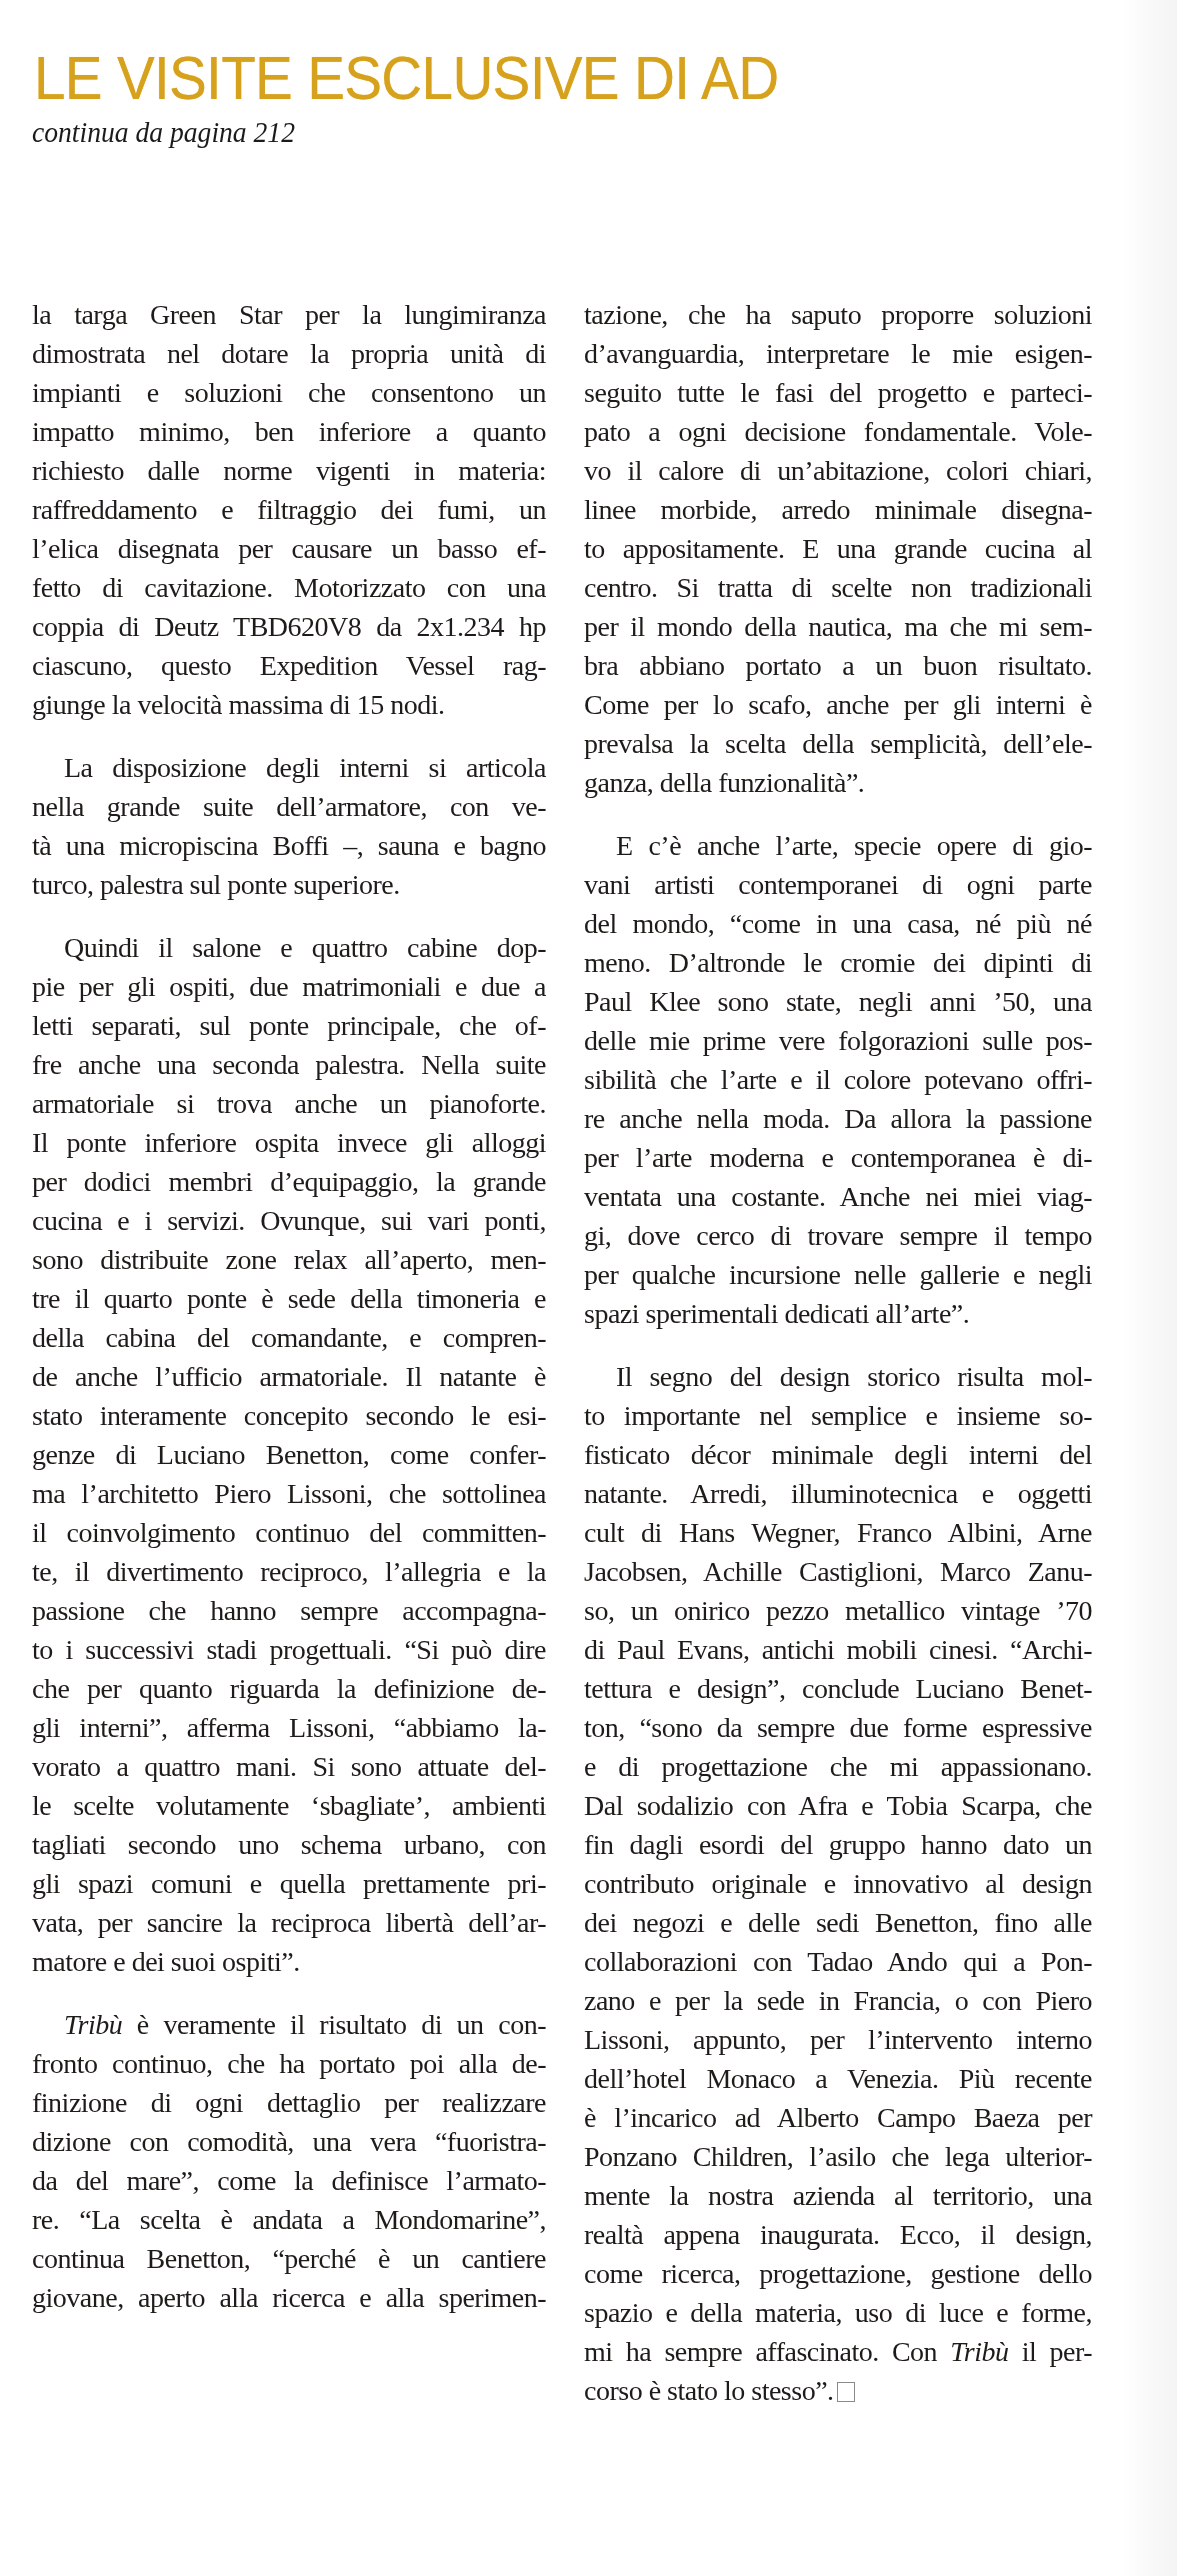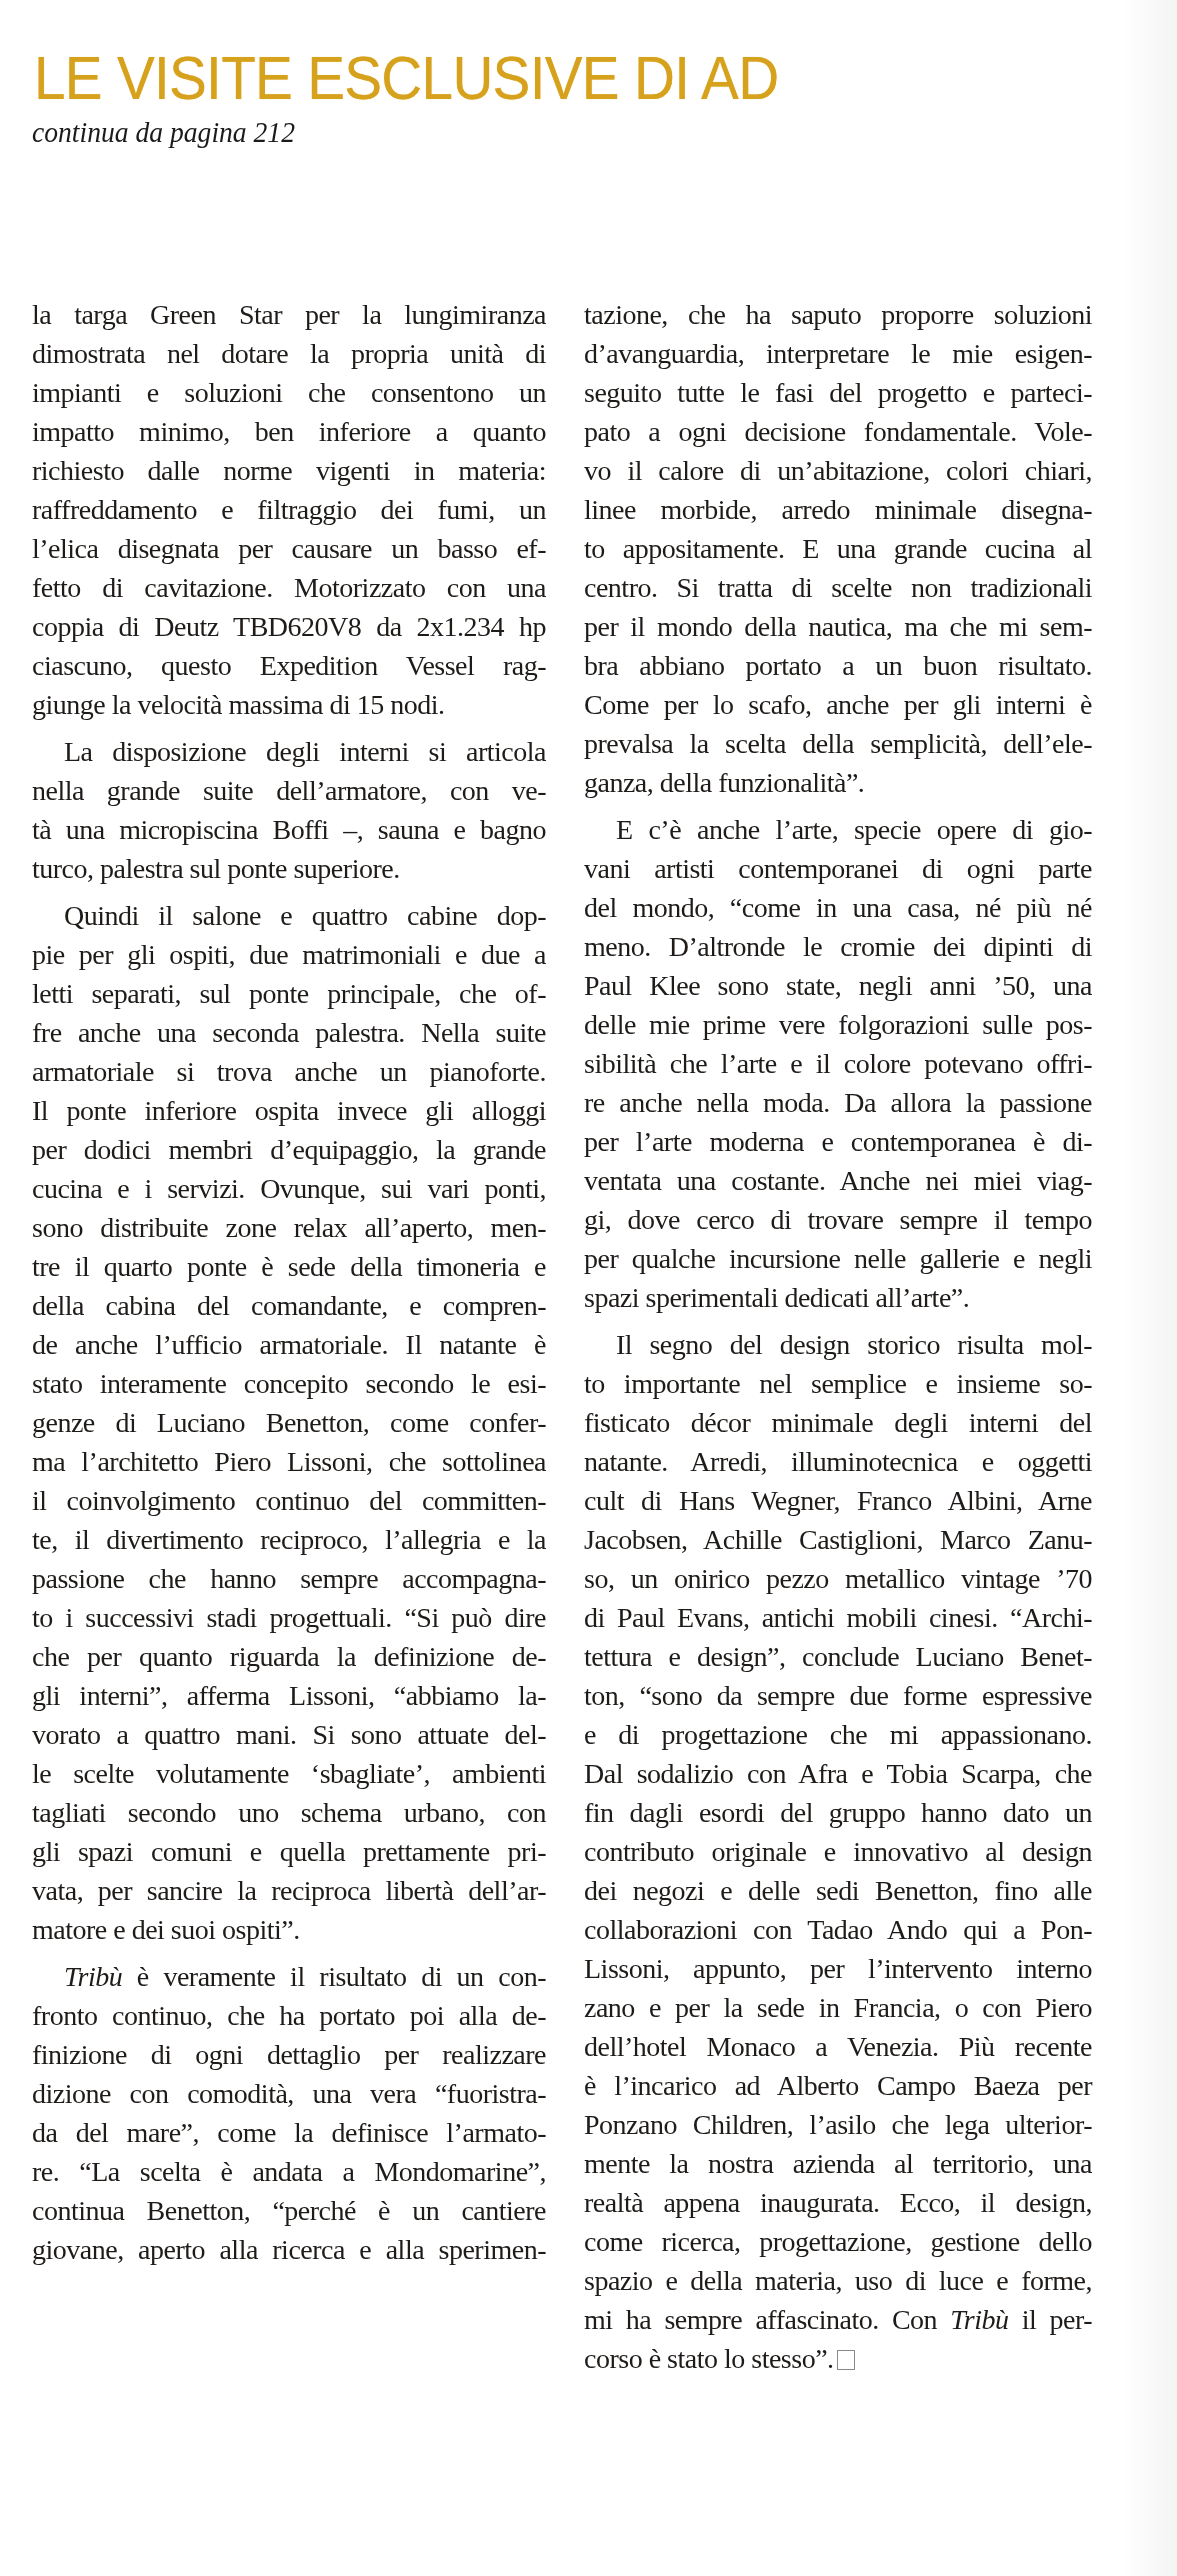--- a/index.html
+++ b/index.html
@@ -34,21 +34,21 @@
   .col-left { left: 32px; width: 514px; }
   .col-right { left: 584px; width: 508px; }
   .line {
     display: block; height: 39px; line-height: 39px;
     font-size: 28px; text-align: justify; text-align-last: justify;
     white-space: nowrap; overflow: visible;
     letter-spacing: -0.5px;
   }
   .line.last { text-align-last: left; }
   .line.indent { padding-left: 32px; }
-  .line.pstart { margin-top: 8px; }
+  .line.pstart { margin-top: 24px; }
   .line .it { font-style: italic; }
   .end-mark {
     display: inline-block; width: 16px; height: 17.6px;
     border: 1.2px solid #8a8a8a; vertical-align: -1.6px; margin-left: 3.2px;
     background: #fff;
   }
 </style>
 </head>
 <body>
 
@@ -145,22 +145,22 @@
     <div class="line"><span>so, un onirico pezzo metallico vintage ’70</span></div>
     <div class="line"><span>di Paul Evans, antichi mobili cinesi. “Archi-</span></div>
     <div class="line"><span>tettura e design”, conclude Luciano Benet-</span></div>
     <div class="line"><span>ton, “sono da sempre due forme espressive</span></div>
     <div class="line"><span>e di progettazione che mi appassionano.</span></div>
     <div class="line"><span>Dal sodalizio con Afra e Tobia Scarpa, che</span></div>
     <div class="line"><span>fin dagli esordi del gruppo hanno dato un</span></div>
     <div class="line"><span>contributo originale e innovativo al design</span></div>
     <div class="line"><span>dei negozi e delle sedi Benetton, fino alle</span></div>
     <div class="line"><span>collaborazioni con Tadao Ando qui a Pon-</span></div>
+    <div class="line"><span>zano e per la sede in Francia, o con Piero</span></div>
     <div class="line"><span>Lissoni, appunto, per l’intervento interno</span></div>
-    <div class="line"><span>zano e per la sede in Francia, o con Piero</span></div>
     <div class="line"><span>dell’hotel Monaco a Venezia. Più recente</span></div>
     <div class="line"><span>è l’incarico ad Alberto Campo Baeza per</span></div>
     <div class="line"><span>Ponzano Children, l’asilo che lega ulterior-</span></div>
     <div class="line"><span>mente la nostra azienda al territorio, una</span></div>
     <div class="line"><span>realtà appena inaugurata. Ecco, il design,</span></div>
     <div class="line"><span>come ricerca, progettazione, gestione dello</span></div>
     <div class="line"><span>spazio e della materia, uso di luce e forme,</span></div>
     <div class="line"><span>mi ha sempre affascinato. Con </span><span class="it">Tribù</span><span> il per-</span></div>
     <div class="line last"><span>corso è stato lo stesso”.</span><span class="end-mark"></span></div>
   </div>

